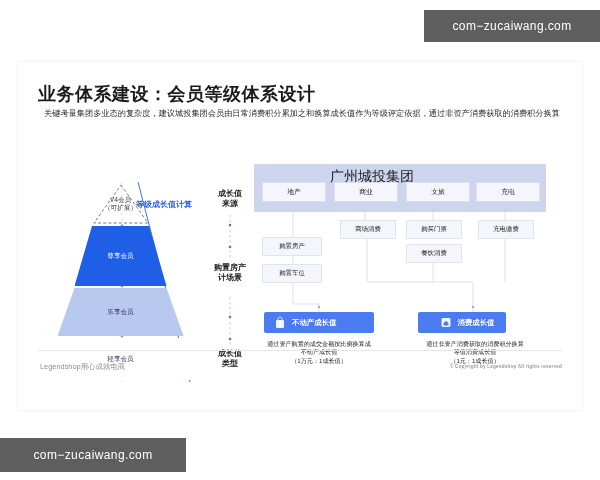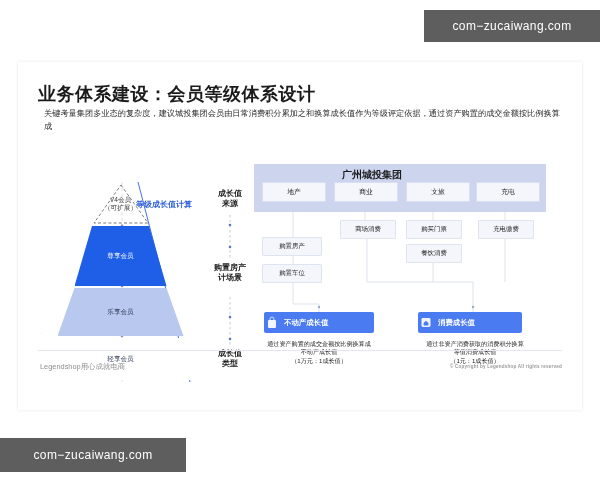--- a/index.html
+++ b/index.html
@@ -175,22 +175,22 @@
     height: 48px;
     background: #ccd4ee;
     border-radius: 1px;
   }
   .group-title {
     position: absolute;
     left: 0;
     top: 4px;
     width: 236px;
     text-align: center;
-    font-size: 10px;
-    font-weight: bold;
+    font-size: 14px;
+    font-weight: normal;
     color: #1b1b1b;
   }
   .biz-box {
     position: absolute;
     top: 18px;
     height: 18px;
     background: #f4f6fc;
     border: 0.6px solid #d9dff0;
     border-radius: 1px;
     display: flex;
@@ -224,25 +224,25 @@
   .sc-5 { left: 224px; top: 56px; width: 54px; }
 
   .value-box {
     position: absolute;
     height: 21px;
     background: #4a7bf0;
     border-radius: 2px;
     display: flex;
     align-items: center;
     gap: 6px;
-    padding-left: 2px;
+    padding-left: 10px;
     box-sizing: border-box;
   }
   .vb-0 { left: 10px;  top: 148px; width: 110px; }
-  .vb-1 { left: 164px; top: 148px; width: 104px; }
+  .vb-1 { left: 164px; top: 148px; width: 88px; justify-content: center; }
   .value-box .vb-text {
     font-size: 7.4px;
     font-weight: bold;
     color: #ffffff;
   }
   .vb-icon {
     width: 12px;
     height: 13px;
     display: flex;
     align-items: center;
@@ -326,21 +326,21 @@
     height: 34px;
   }
 </style>
 </head>
 <body>
 
 <div class="slide">
   <div class="slide-inner">
 
     <div class="title">业务体系建设：会员等级体系设计</div>
-    <div class="subtitle">关键考量集团多业态的复杂度，建议城投集团会员由日常消费积分累加之和换算成长值作为等级评定依据，通过资产购置的成交金额按比例换算成</div>
+    <div class="subtitle">关键考量集团多业态的复杂度，建议城投集团会员由日常消费积分累加之和换算成长值作为等级评定依据，通过非资产消费获取的消费积分换算</div>
 
     <div class="pyramid-zone">
 
       <svg class="slant-line" viewBox="0 0 165 200" preserveAspectRatio="none">
         <line x1="100" y1="0" x2="152" y2="200" stroke="#2f62d8" stroke-width="0.9"></line>
         <line x1="84" y1="0" x2="84" y2="200" stroke="#b9c2d8" stroke-width="0.5" stroke-dasharray="3 3"></line>
         <circle cx="84" cy="44" r="1.4" fill="#7f93c8"></circle>
         <circle cx="84" cy="104" r="1.4" fill="#7f93c8"></circle>
         <circle cx="84" cy="154" r="1.4" fill="#7f93c8"></circle>
       </svg>

